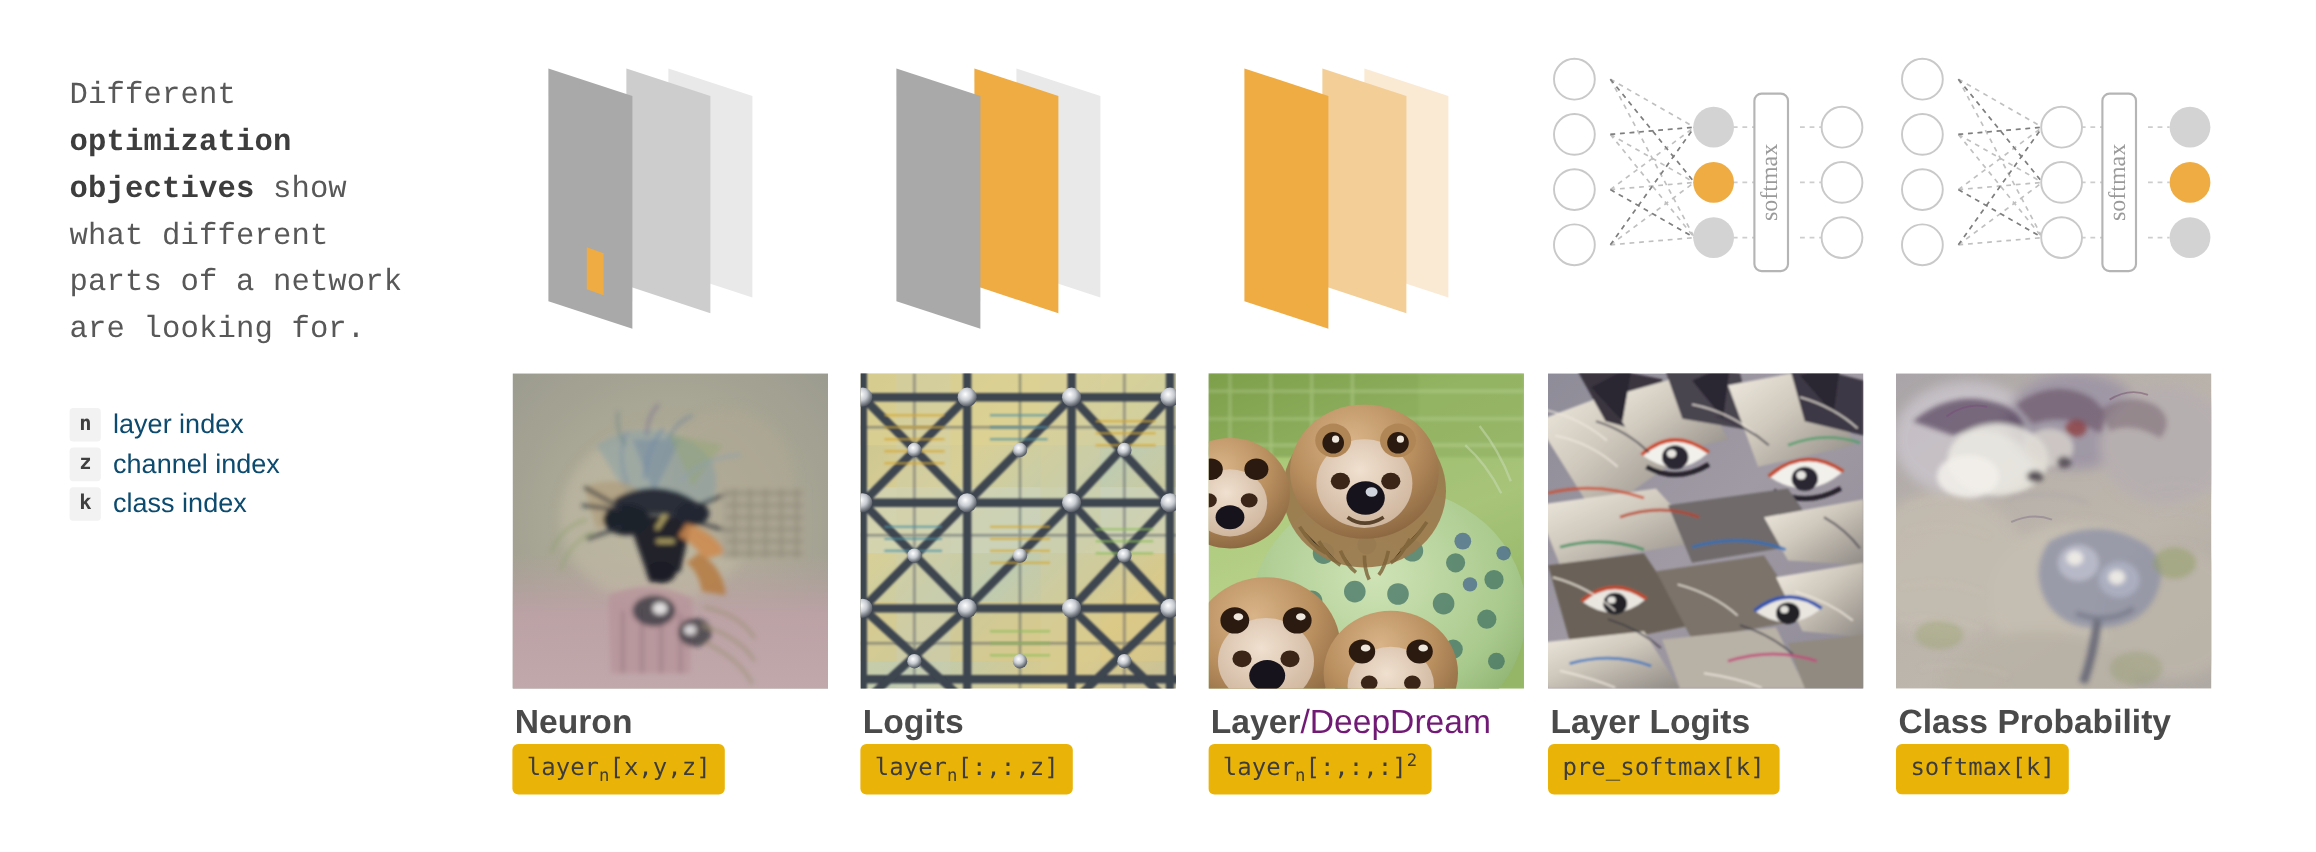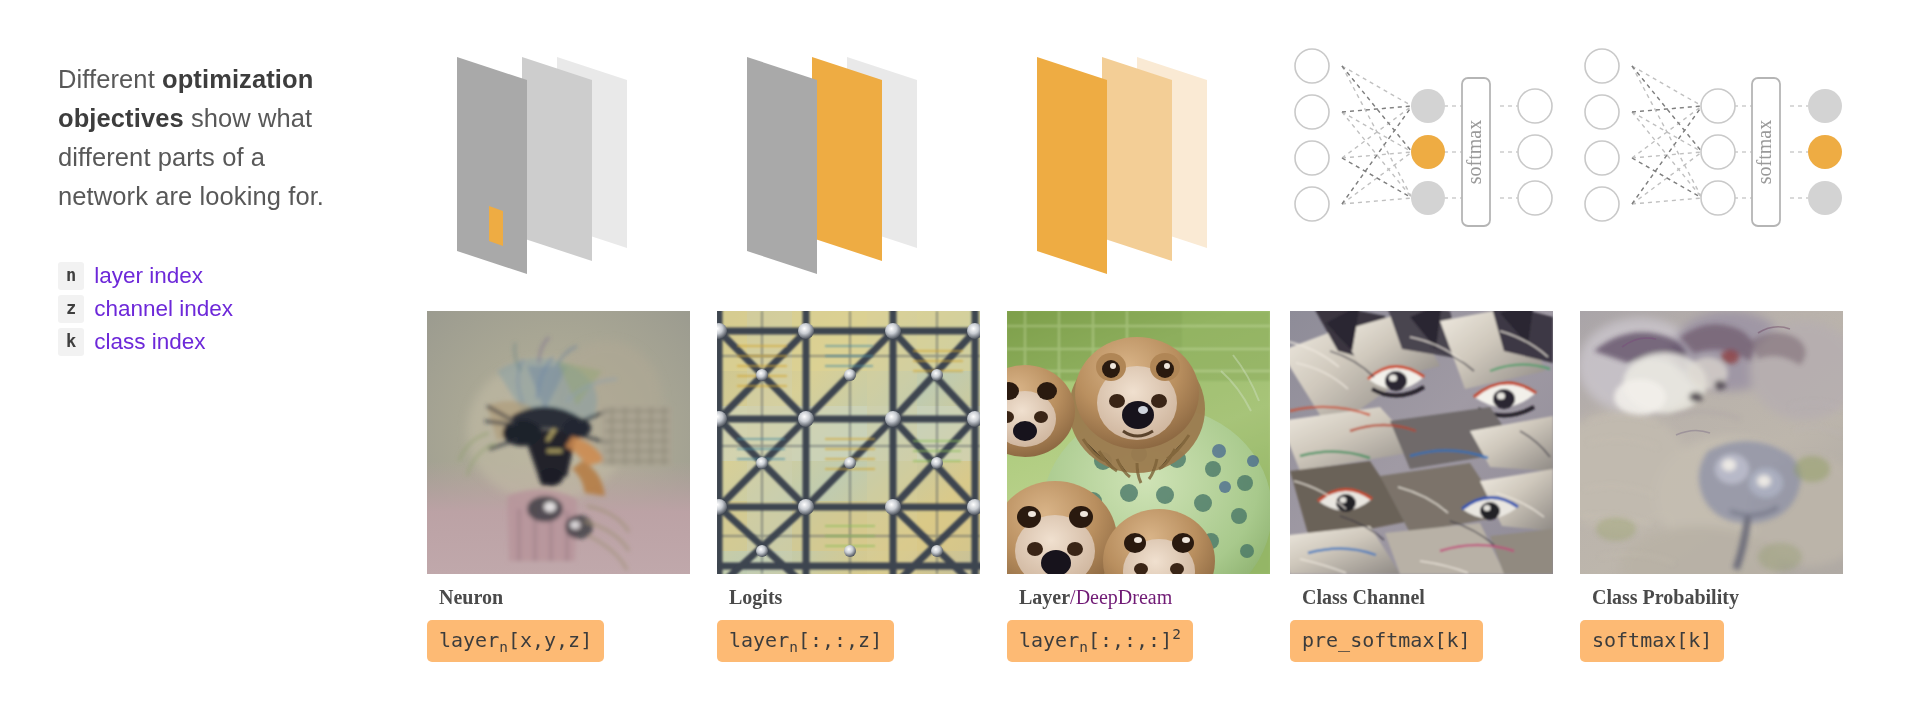--- a/index.html
+++ b/index.html
@@ -21,20 +21,21 @@
     position: absolute;
     left: 58px;
     top: 34px;
     width: 300px;
   }
   #intro {
     font-size: 25.5px;
     line-height: 39px;
     color: #585858;
     letter-spacing: .1px;
+    font-family: Liberation Mono, monospace;
   }
   #intro b { color: #3d3d3d; font-weight: 700; }
 
   #glossary {
     margin-top: 44px;
   }
   .gloss-row {
     display: flex;
     align-items: center;
     height: 33px;
@@ -48,21 +49,21 @@
     font-size: 17px;
     color: #3f3f3f;
     padding: 5px 8px 6px 8px;
     line-height: 1;
     display: inline-block;
     text-align: center;
     box-sizing: border-box;
   }
   .gloss-label {
     font-size: 22.5px;
-    color: #6d28d9;
+    color: #0c4a6e;
     margin-left: 10px;
     white-space: nowrap;
   }
 
   
   .col {
     position: absolute;
     top: 0;
     width: 270px;
   }
@@ -78,36 +79,35 @@
     top: 311px;
     left: 0;
     width: 263px;
     height: 263px;
     overflow: hidden;
   }
   .col .thumb svg { display: block; }
   .col .caption {
     position: absolute;
     top: 586px;
-    left: 12px;
-    font-size: 20px;
+    left: 2px;
+    font-size: 28px;
     font-weight: 700;
     color: #4a4a4a;
     white-space: nowrap;
-    font-family: Liberation Serif, serif;
   }
   .col .caption .soft {
     font-weight: 400;
     color: #701a75;
   }
   .col .formula {
     position: absolute;
     top: 620px;
     left: 0;
-    background: #fdba74;
+    background: #eab308;
     border-radius: 5px;
     padding: 7px 12px 8px 12px;
     font-family: "DejaVu Sans Mono", monospace;
     font-size: 20px;
     color: #3c3c3c;
     white-space: nowrap;
     line-height: 1;
     display: inline-block;
   }
   .formula sub { font-size: .72em; }
@@ -613,21 +613,21 @@
                    M210 20 q28 8 48 26 M4 170 q30 8 52 28 M108 176 q30 8 50 26
                    M206 182 q28 8 48 24 M10 248 q26 6 46 14 M130 250 q28 4 48 12"></path>
         </g>
         <g stroke="#3b3742" stroke-width="1.8" opacity=".65" fill="none">
           <path d="M40 40 q26 8 44 26 M140 36 q26 8 44 24 M50 205 q26 8 44 24
                    M160 210 q26 8 44 24 M230 120 q18 10 30 26"></path>
         </g>
       </g>
     </svg>
   </div>
-  <div class="caption"><span>Class Channel</span><span class="soft"></span></div>
+  <div class="caption"><span>Layer Logits</span><span class="soft"></span></div>
   <div class="formula"><span>pre_softmax[k]</span><sub></sub><span></span><sup></sup></div>
 </div>
 
 <div class="col" id="col-4" style="left:1580px;">
   <div class="diagram">
     <svg width="270" height="262" viewBox="0 0 270 262">
       <g stroke="#bdbdbd" stroke-width="1.4" stroke-dasharray="4 4" fill="none" opacity=".95">
         <path d="M52 44 L122 84"></path>
           <path d="M52 44 L122 130"></path>
           <path d="M52 44 L122 176"></path>

